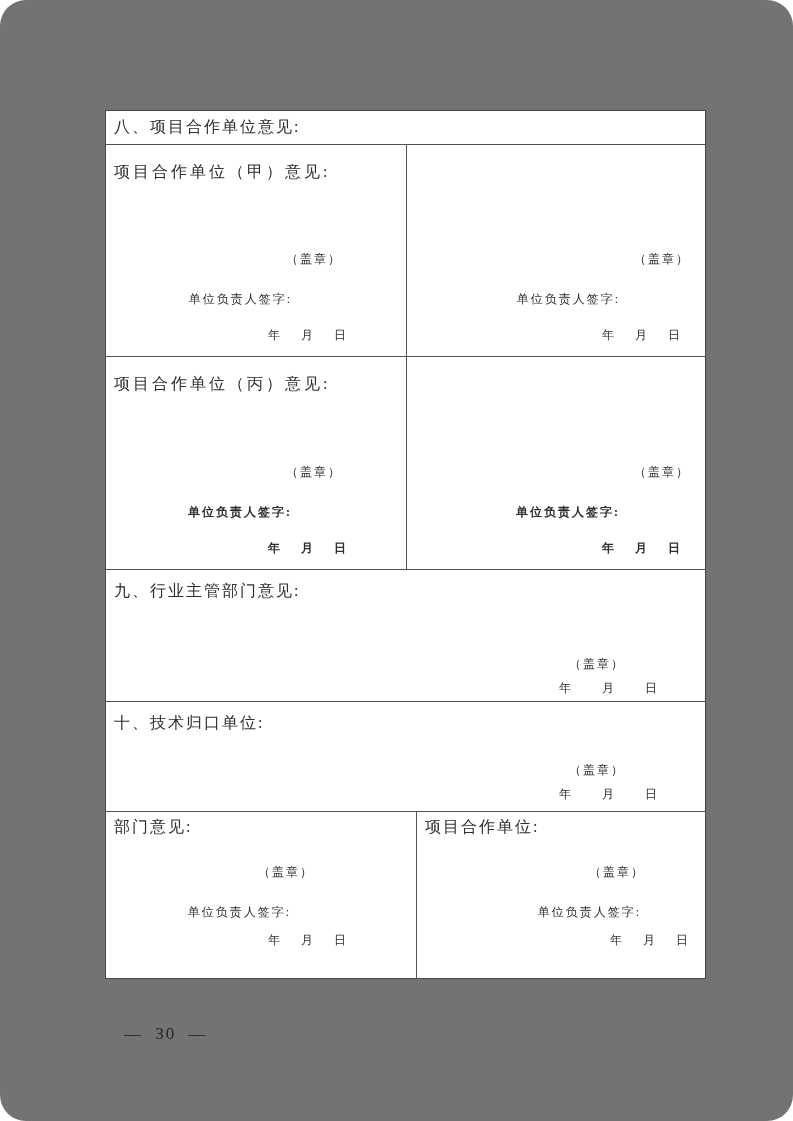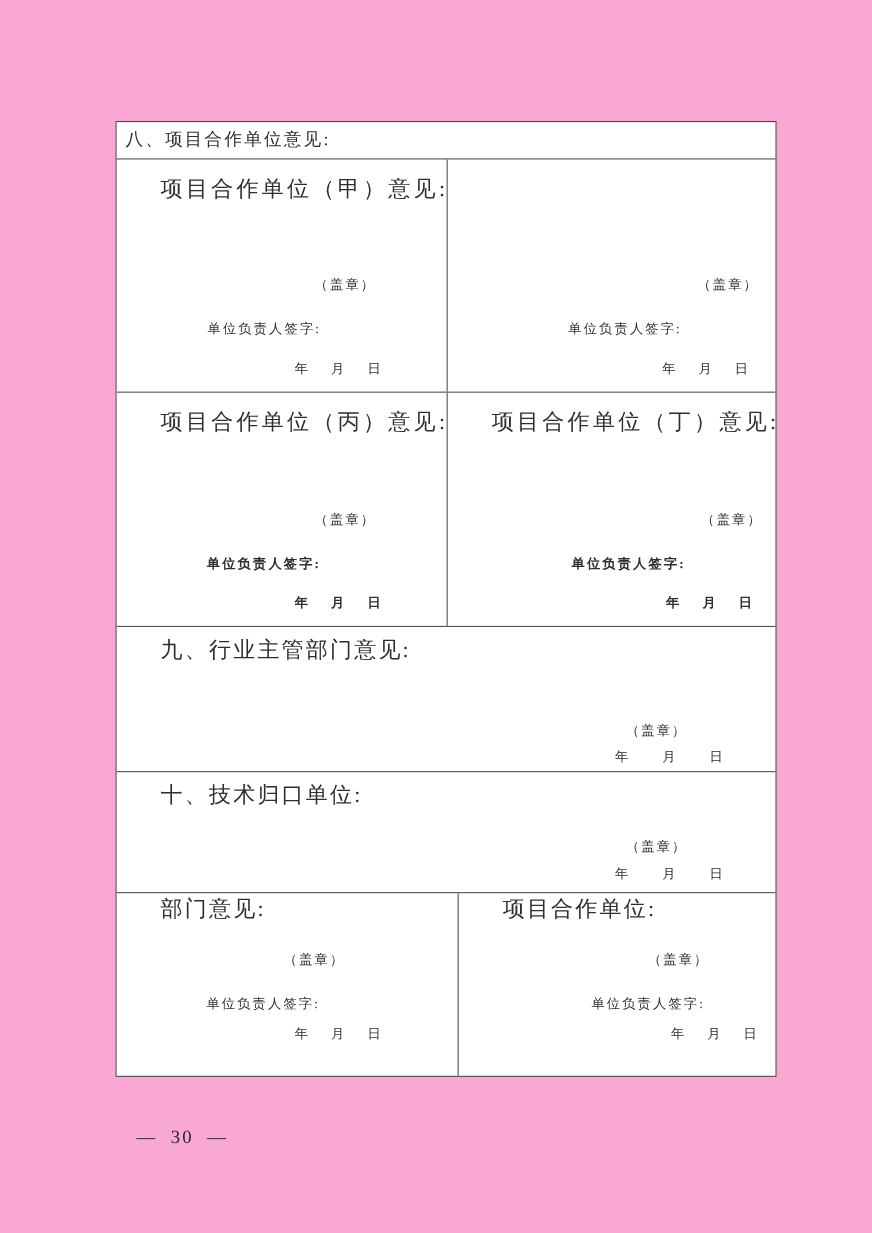--- a/index.html
+++ b/index.html
@@ -3,21 +3,21 @@
 <meta charset="utf-8">
 <style>
   html,body { margin:0; padding:0; }
   body {
     width:793px; height:1121px;
     background:#ffffff;
     font-family:"Liberation Serif","DejaVu Serif",serif;
     color:#2e2e2e;
     -webkit-font-smoothing:antialiased;
   }
-  .page { position:relative; width:793px; height:1121px; background:#f9a8d4; overflow:hidden; }
+  .page { position:relative; width:793px; height:1121px; background:#737373; overflow:hidden;border-radius:26px; }
 
   .form-table {
     position:absolute; left:105px; top:110px; width:601px;
     border:1.5px solid #474747;
     box-sizing:border-box;
     background:#fff;
   }
   .row { box-sizing:border-box; border-bottom:1px solid #525252; }
   .row:last-child { border-bottom:none; }
 
@@ -33,22 +33,22 @@
   .cell.left  { border-right:1px solid #525252; }
   .r-ab .cell.left, .r-cd .cell.left { width:301px; }
   .r-ab .cell.right, .r-cd .cell.right { flex:1; }
   .r-bottom .cell.left { width:311px; }
   .r-bottom .cell.right { flex:1; }
 
   .sec-title {
     font-size:16px; letter-spacing:2px; white-space:nowrap;
   }
   .cell-label {
-    font-size:20px; letter-spacing:3px; line-height:22px;
-    padding:16px 0 0 8px; white-space:nowrap;margin-left:32px;
+    font-size:16px; letter-spacing:3px; line-height:22px;
+    padding:16px 0 0 8px; white-space:nowrap;
   }
   .r-bottom .cell-label { padding-top:4px; letter-spacing:2px; }
 
   .fullrow { display:flex; flex-direction:column; }
   .fullrow .cell-label { padding-top:10px; letter-spacing:2px; }
   .r-sec10 .cell-label { padding-top:10px; }
 
   .spacer { flex:1 1 auto; }
 
   .line { font-size:12px; line-height:22px; text-align:right; white-space:nowrap; }
@@ -119,21 +119,20 @@
 
     <div class="row r-split r-cd">
       <div class="cell left sig">
         <div class="cell-label">项目合作单位（丙）意见:</div>
         <div class="spacer"></div>
         <div class="line seal">（盖章）</div>
         <div class="line sign">单位负责人签字:</div>
         <div class="line date">年 月 日</div>
       </div>
       <div class="cell right sig">
-        <div class="cell-label">项目合作单位（丁）意见:</div>
         <div class="spacer"></div>
         <div class="line seal">（盖章）</div>
         <div class="line sign">单位负责人签字:</div>
         <div class="line date">年 月 日</div>
       </div>
     </div>
 
     <div class="row fullrow r-sec9">
       <div class="cell-label">九、行业主管部门意见:</div>
       <div class="spacer"></div>

